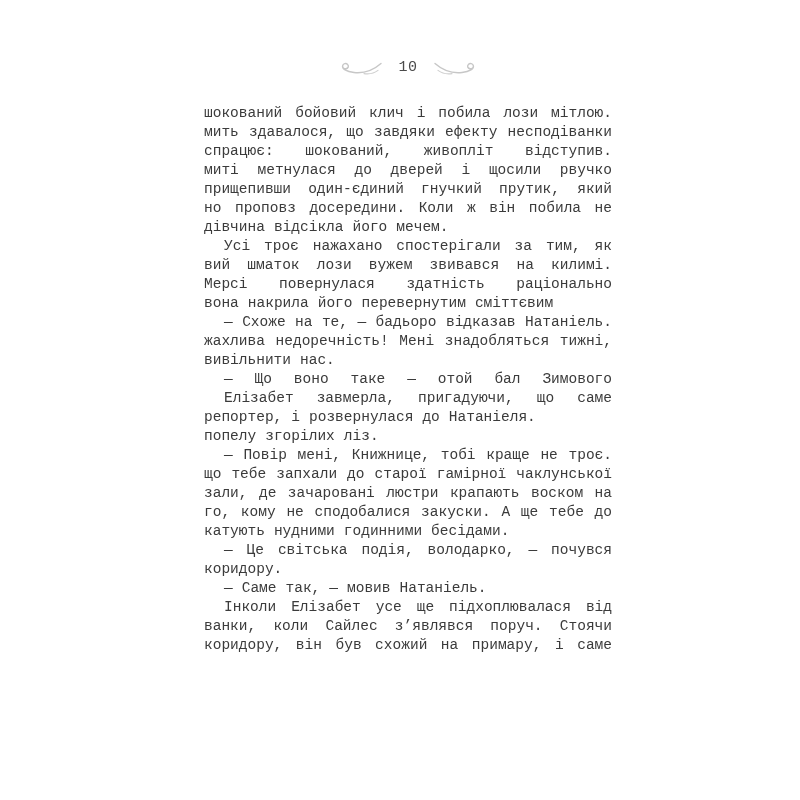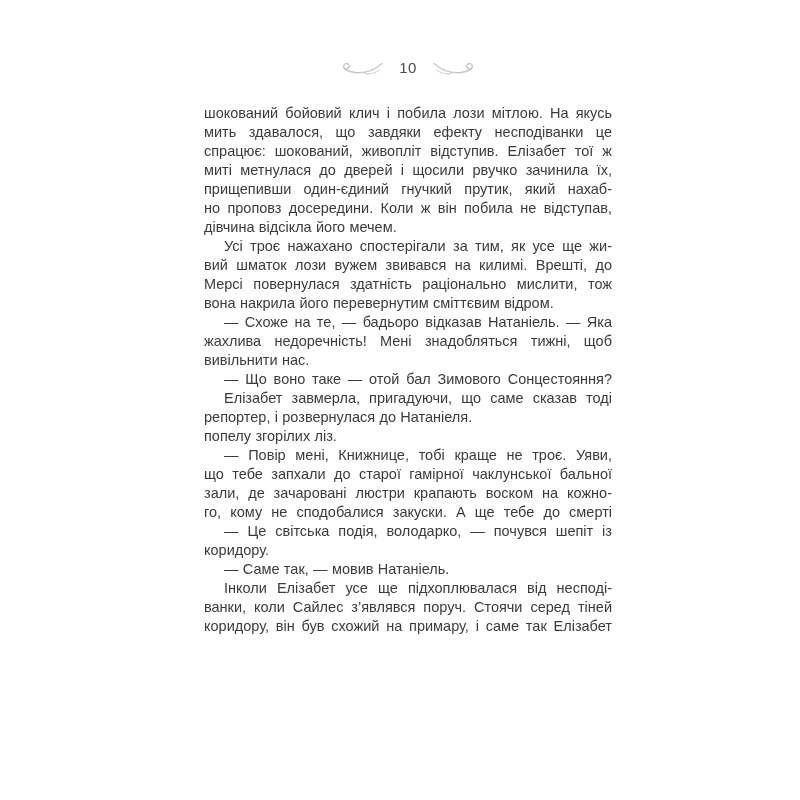--- a/index.html
+++ b/index.html
@@ -5,21 +5,21 @@
   html, body {
     margin: 0;
     padding: 0;
     background: #ffffff;
   }
   .book-page {
     position: relative;
     width: 720px;
     height: 800px;
     background: #ffffff;
-    font-family: Liberation Sans, sans-serif;
+    font-family: Liberation Mono, monospace;
     overflow: hidden;
   }
   .page-header {
     position: absolute;
     top: 56px;
     left: 204px;
     width: 408px;
     height: 24px;
     display: flex;
     align-items: center;
@@ -120,20 +120,21 @@
         <div class="line natural">репортер, і розвернулася до Натаніеля.</div>
       </div>
       <div class="paragraph">
         <div class="line natural">попелу згорілих ліз.</div>
       </div>
       <div class="paragraph">
         <div class="line indent">— Повір мені, Книжнице, тобі краще не троє. Уяви,</div>
         <div class="line">що тебе запхали до старої гамірної чаклунської бальної</div>
         <div class="line">зали, де зачаровані люстри крапають воском на кожно-</div>
         <div class="line">го, кому не сподобалися закуски. А ще тебе до смерті</div>
+        <div class="line natural">катують нудними годинними бесідами.</div>
       </div>
       <div class="paragraph">
         <div class="line indent">— Це світська подія, володарко, — почувся шепіт із</div>
         <div class="line natural">коридору.</div>
       </div>
       <div class="paragraph">
         <div class="line natural indent">— Саме так, — мовив Натаніель.</div>
       </div>
       <div class="paragraph">
         <div class="line indent">Інколи Елізабет усе ще підхоплювалася від несподі-</div>

